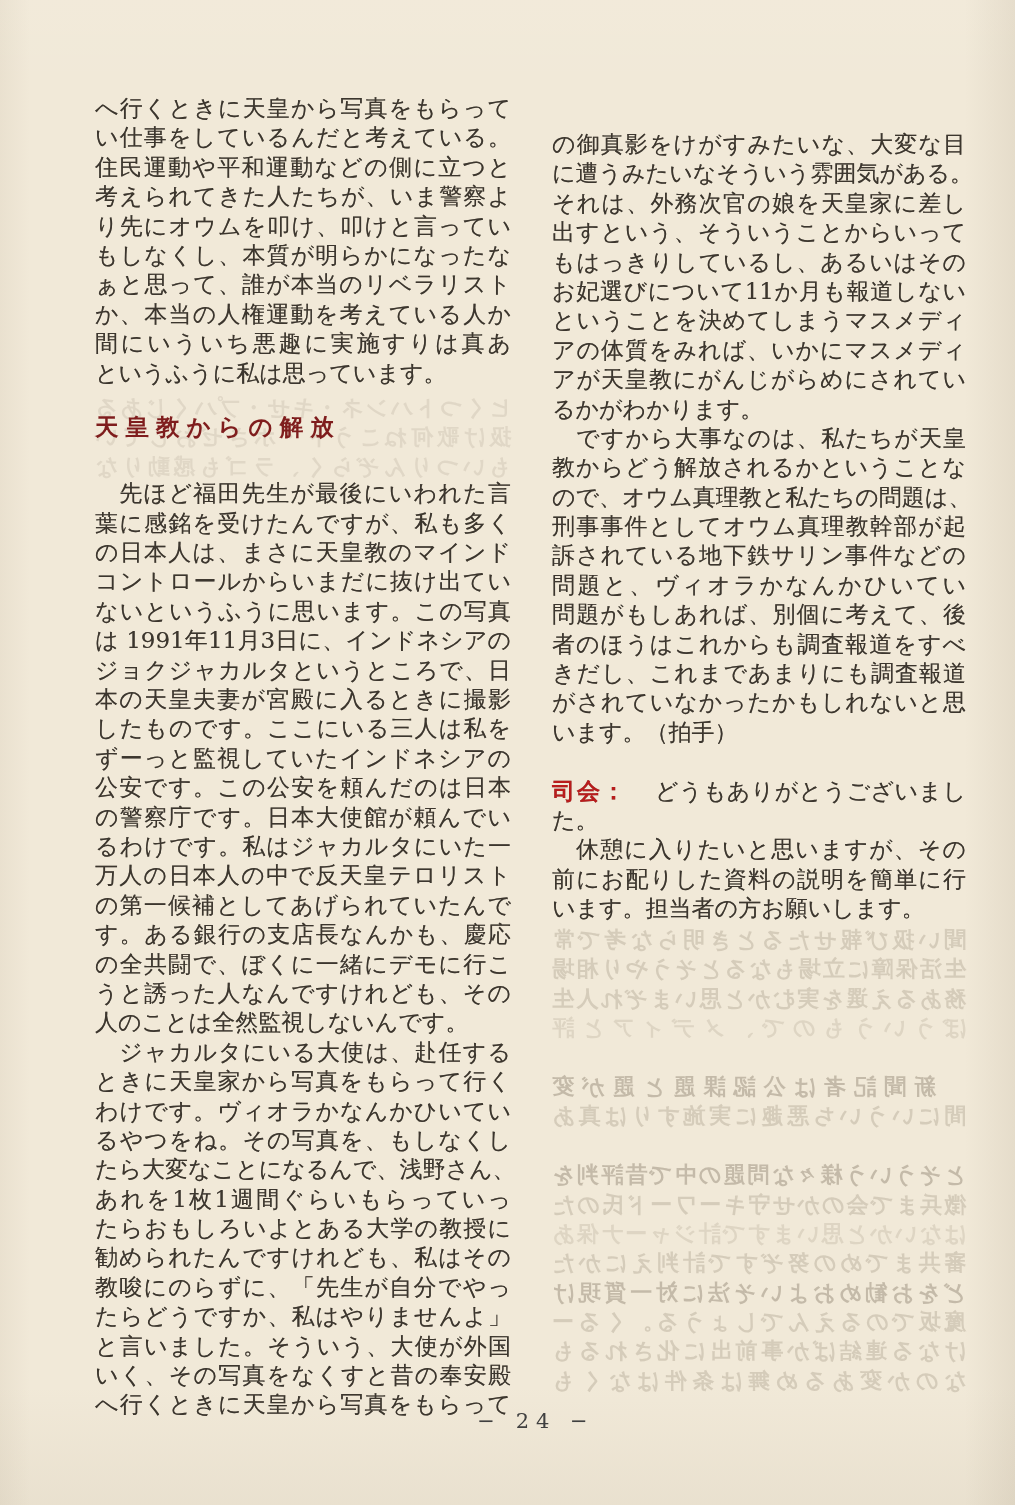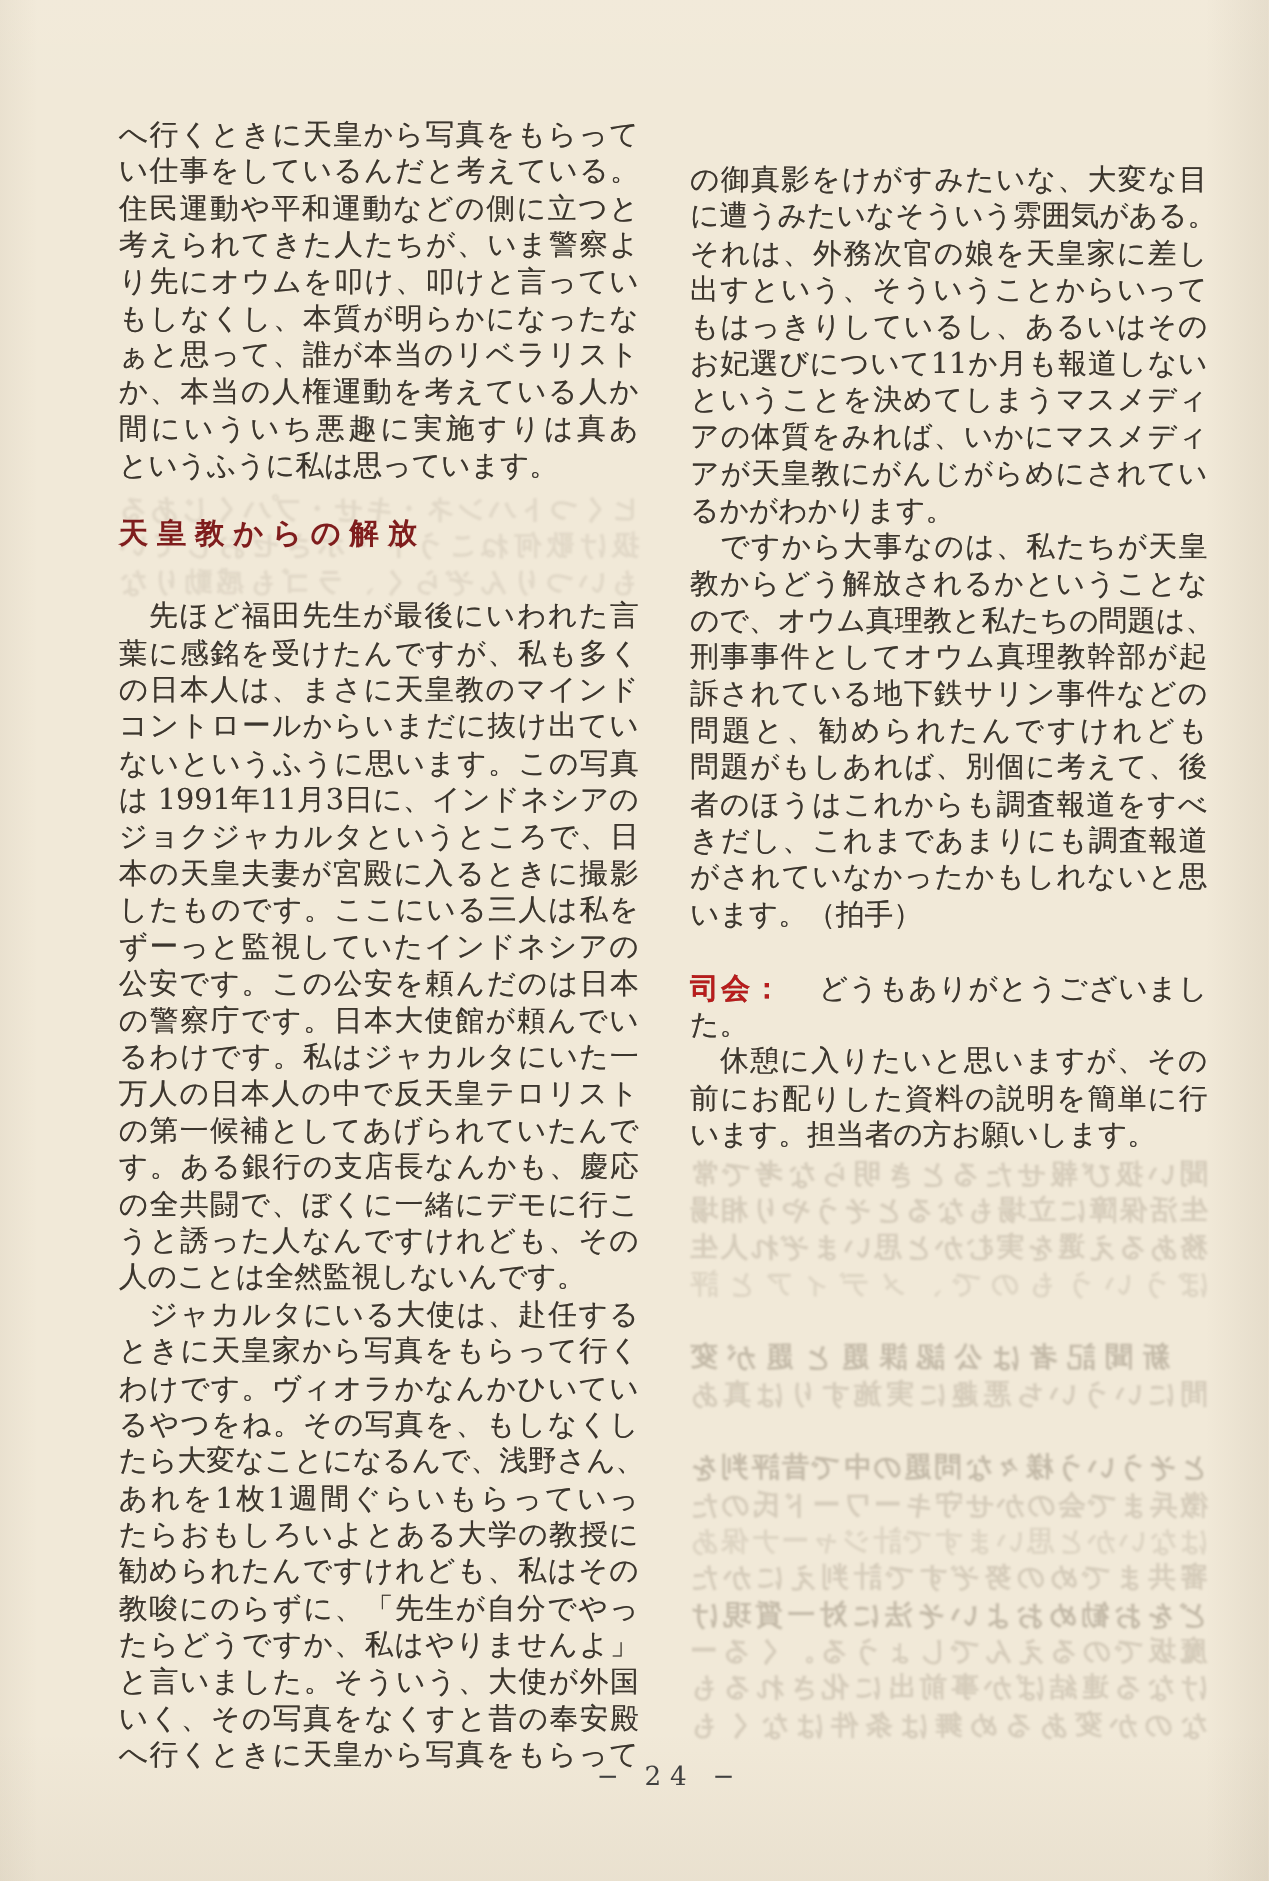--- a/index.html
+++ b/index.html
@@ -152,21 +152,21 @@
         <div class="line">アの体質をみれば、いかにマスメディ</div>
         <div class="line">アが天皇教にがんじがらめにされてい</div>
         <div class="line short">るかがわかります。</div>
       </div>
     <div class="para">
         <div class="line">　ですから大事なのは、私たちが天皇</div>
         <div class="line">教からどう解放されるかということな</div>
         <div class="line">ので、オウム真理教と私たちの問題は、</div>
         <div class="line">刑事事件としてオウム真理教幹部が起</div>
         <div class="line">訴されている地下鉄サリン事件などの</div>
-        <div class="line">問題と、勧められたんですけれども</div>
+        <div class="line">問題と、ヴィオラかなんかひいてい</div>
         <div class="line">問題がもしあれば、別個に考えて、後</div>
         <div class="line">者のほうはこれからも調査報道をすべ</div>
         <div class="line">きだし、これまであまりにも調査報道</div>
         <div class="line">がされていなかったかもしれないと思</div>
         <div class="line short">います。（拍手）</div>
       </div>
     <div class="spacer-line"></div>
     <div class="para">
       <div class="line mod-line">
         <span class="mod-label">司会：</span>

